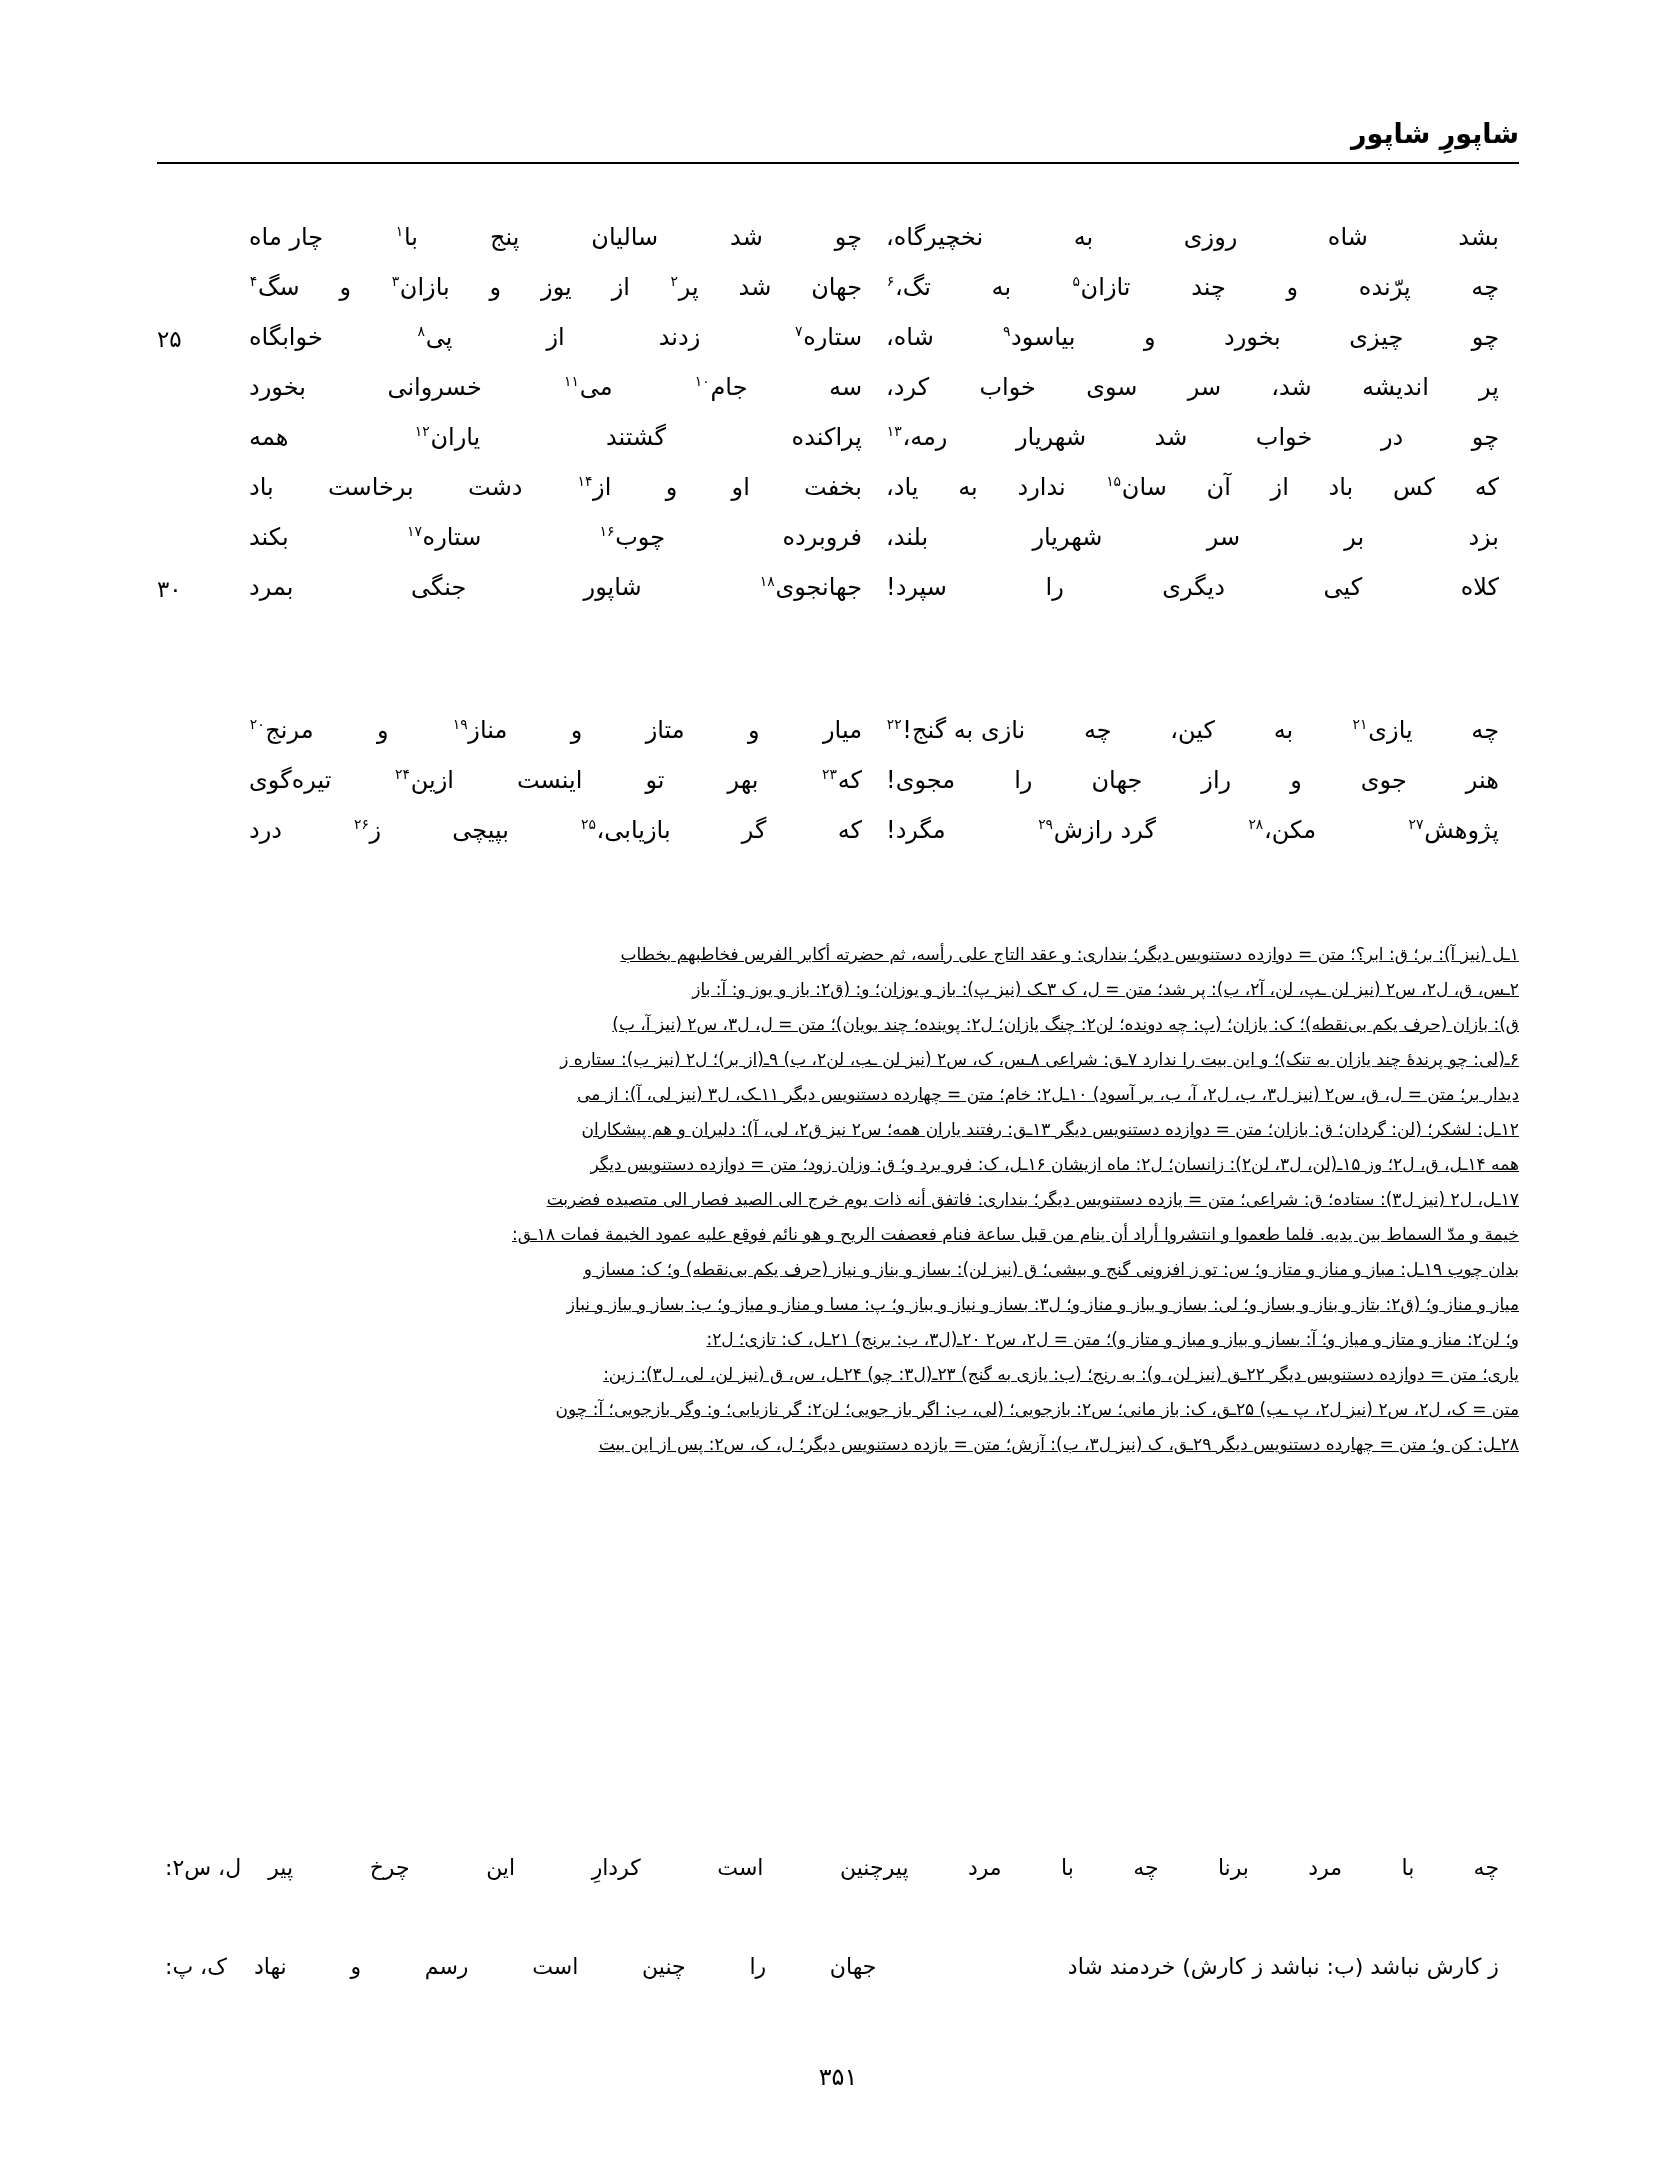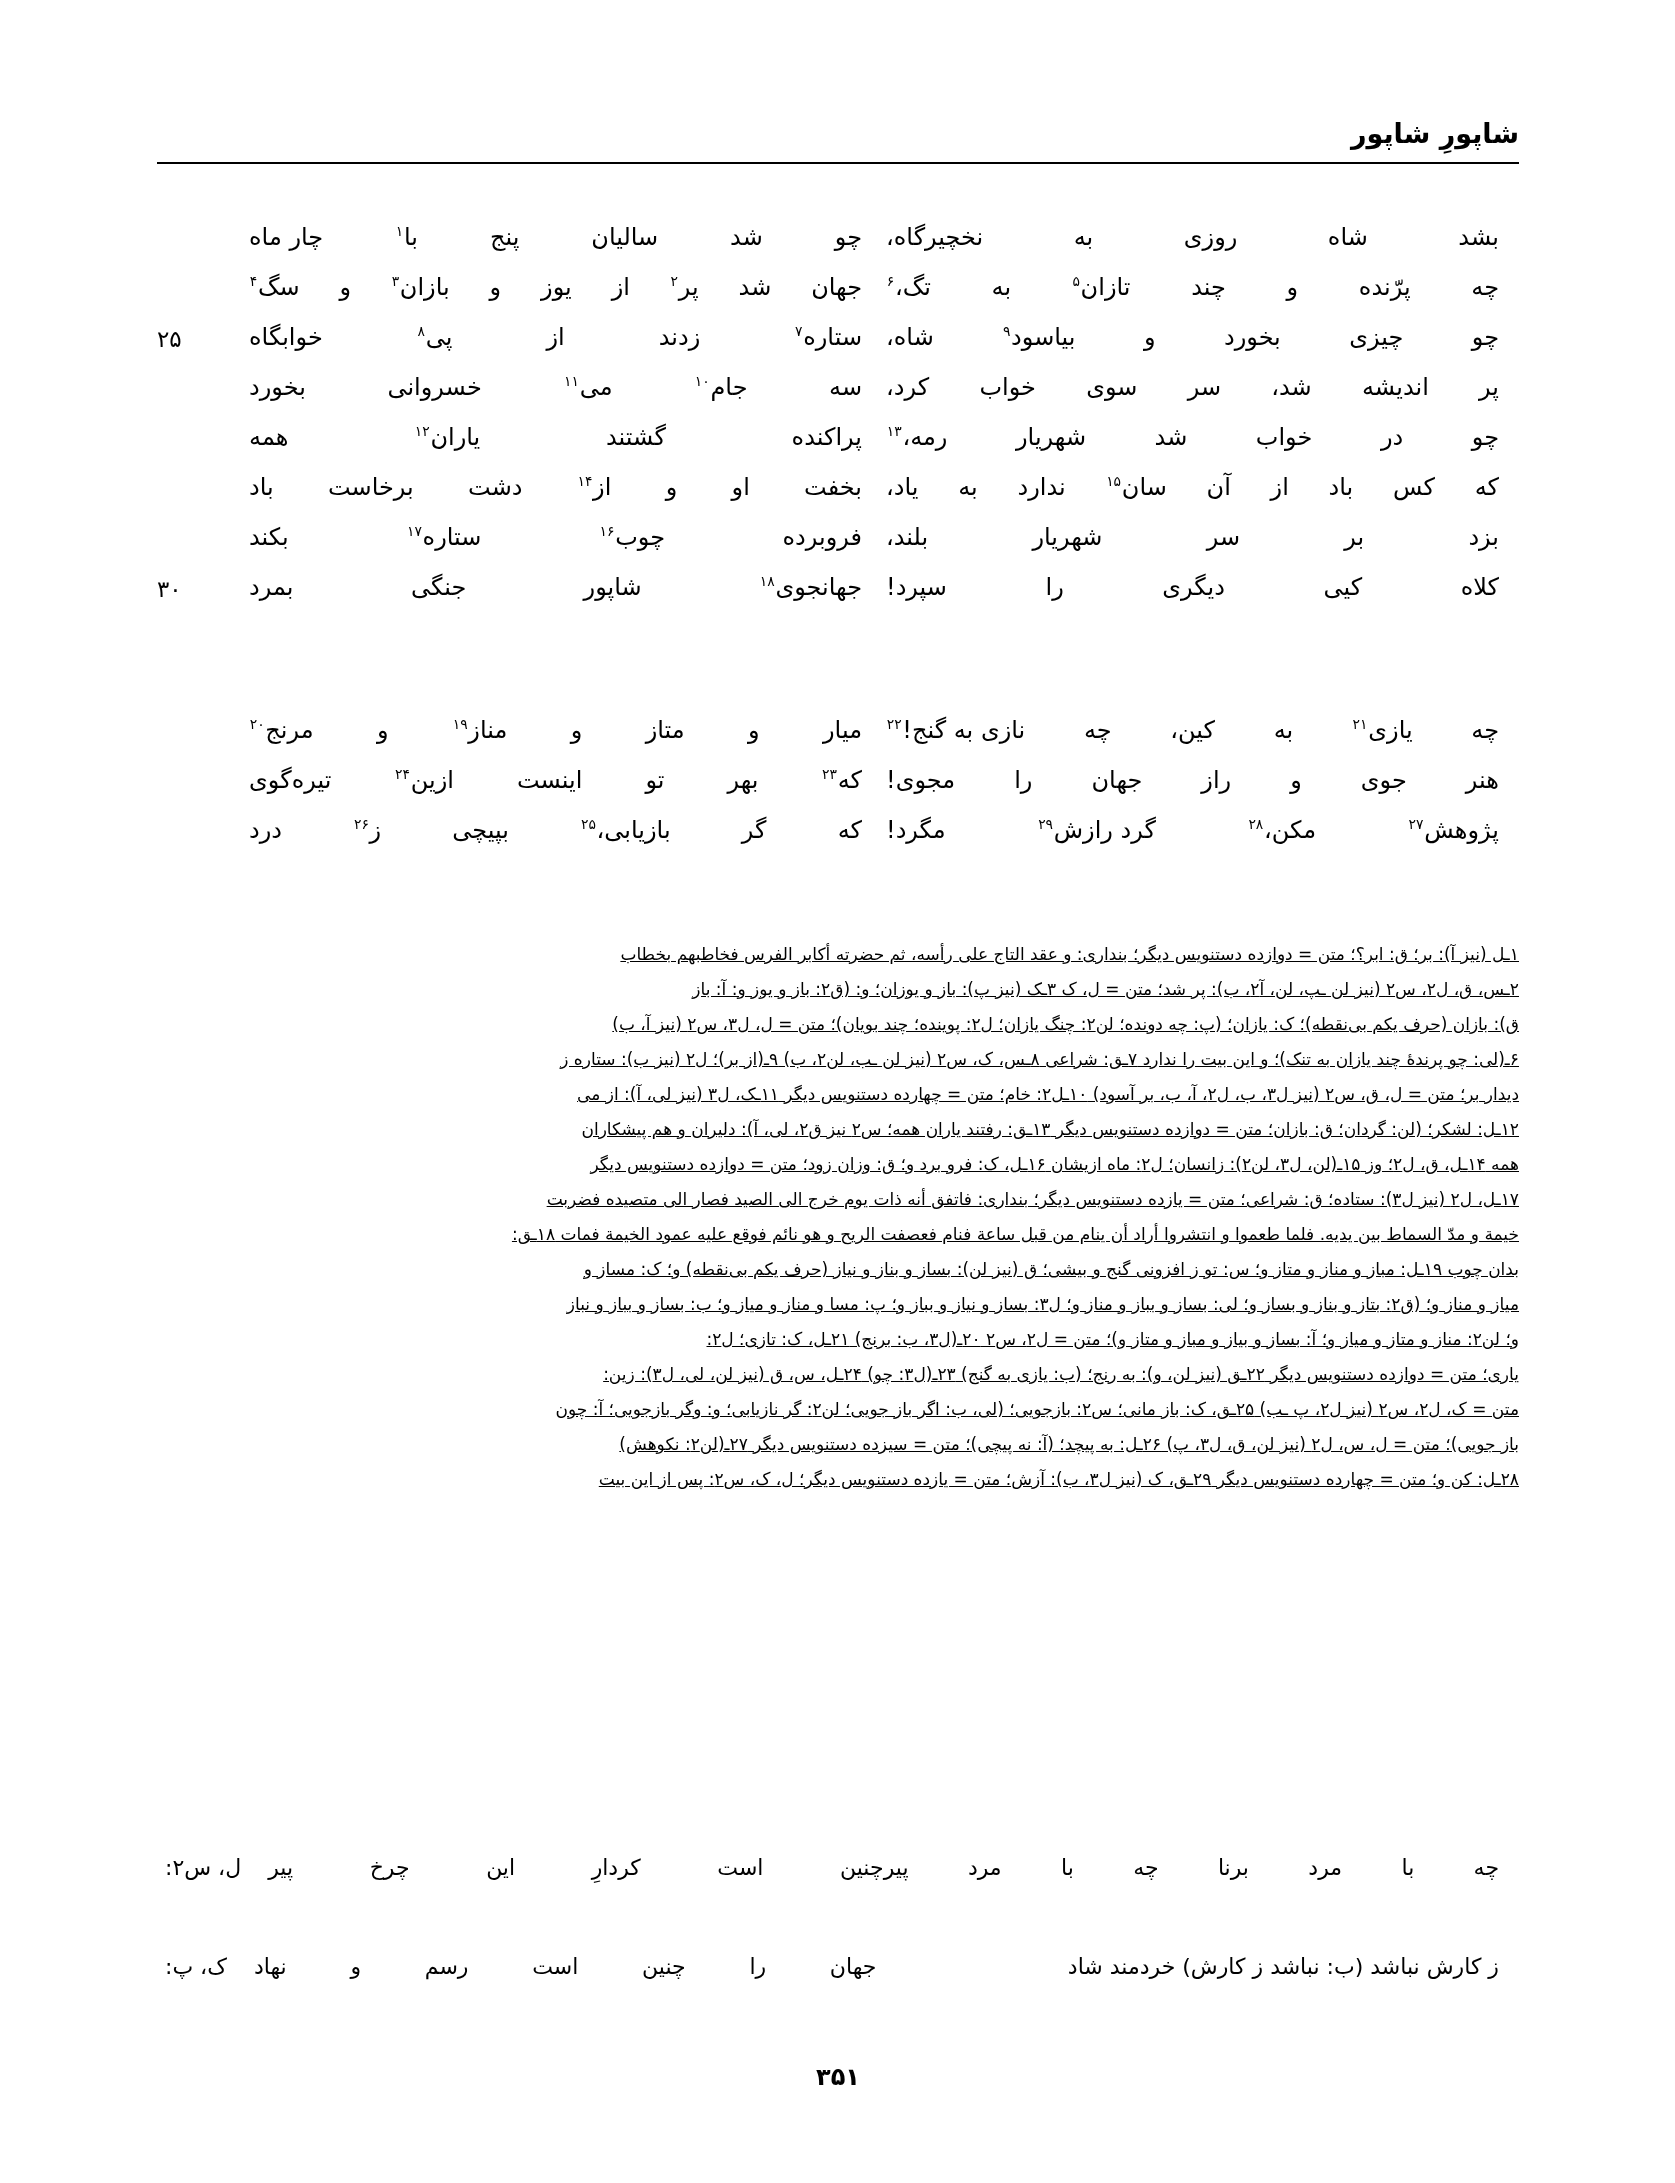--- a/index.html
+++ b/index.html
@@ -164,21 +164,20 @@
 
   
   .folio {
     position: absolute;
     top: 2063px;
     left: 0;
     right: 0;
     text-align: center;
     font-size: 24px;
     direction: rtl;
-    font-weight: bold;
   }
 </style>
 </head>
 <body>
 
 <div class="page">
 
   <div class="runhead-wrap">
     <div class="runhead-title">شاپورِ شاپور</div>
     <div class="runhead-rule"></div>
@@ -445,23 +444,20 @@
         <span>مياز و مناز و؛ (ق۲: بتاز و بناز و بساز و؛ لی: بساز و بباز و مناز و؛ ل۳: بساز و نياز و بباز و؛ پ: مسا و مناز و مياز و؛ ب: بساز و بباز و نباز</span>
       </span>
     <span class="app-line justified">
         <span>و؛ لن۲: مناز و متاز و مياز و؛ آ: بساز و بياز و مباز و متاز و)؛ متن = ل۲، س۲   ۲۰ـ(ل۳، ب: برنج)   ۲۱ـل، ک: تازی؛ ل۲:</span>
       </span>
     <span class="app-line justified">
         <span>ياری؛ متن = دوازده دستنويس ديگر   ۲۲ـق (نيز لن، و): به رنج؛ (ب: يازی به گنج)   ۲۳ـ(ل۳: چو)   ۲۴ـل، س، ق (نيز لن، لی، ل۳): زين:</span>
       </span>
     <span class="app-line justified">
         <span>متن = ک، ل۲، س۲ (نيز ل۲، پ ـب)   ۲۵ـق، ک: باز مانی؛ س۲: بازجويی؛ (لی، ب: اگر باز جويی؛ لن۲: گر نازيابی؛ و: وگر بازجويی؛ آ: چون</span>
-      </span>
-    <span class="app-line justified">
-        <span>باز جويی)؛ متن = ل، س، ل۲ (نيز لن، ق، ل۳، پ)   ۲۶ـل: به پيچد؛ (آ: نه پيچی)؛ متن = سيزده دستنويس ديگر   ۲۷ـ(لن۲: نکوهش)</span>
       </span>
     <span class="app-line justified">
         <span>۲۸ـل: کن و؛ متن = چهارده دستنويس ديگر   ۲۹ـق، ک (نيز ل۳، ب): آزش؛ متن = يازده دستنويس ديگر؛ ل، ک، س۲: پس از اين بيت</span>
       </span>
     <span class="app-line last"></span>
   </div>
 
 
   <div class="verse-block tail">
 

